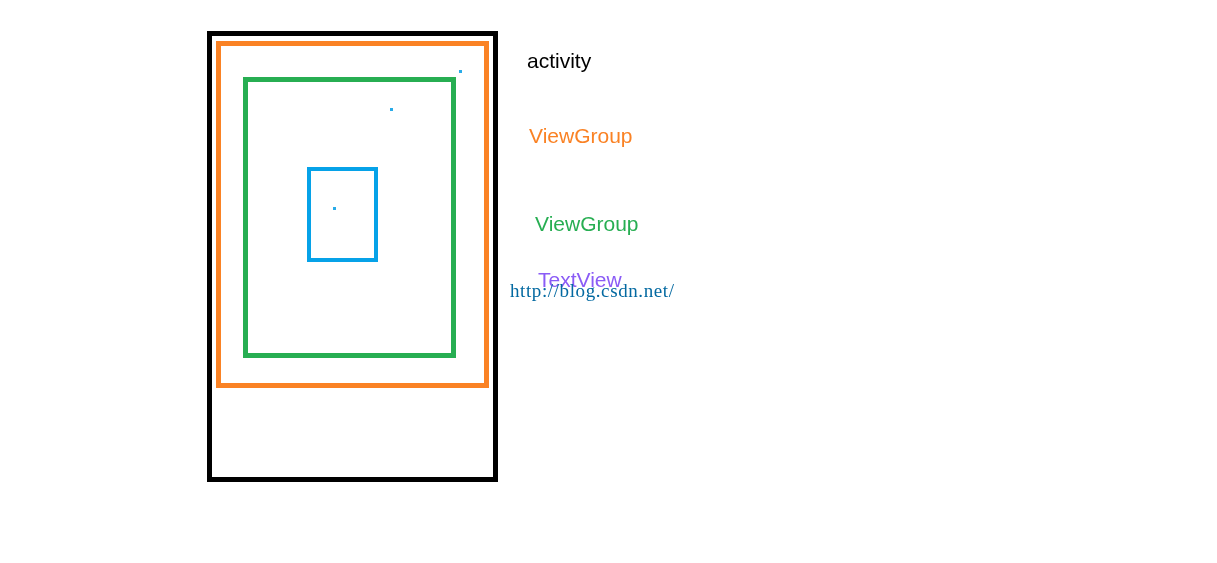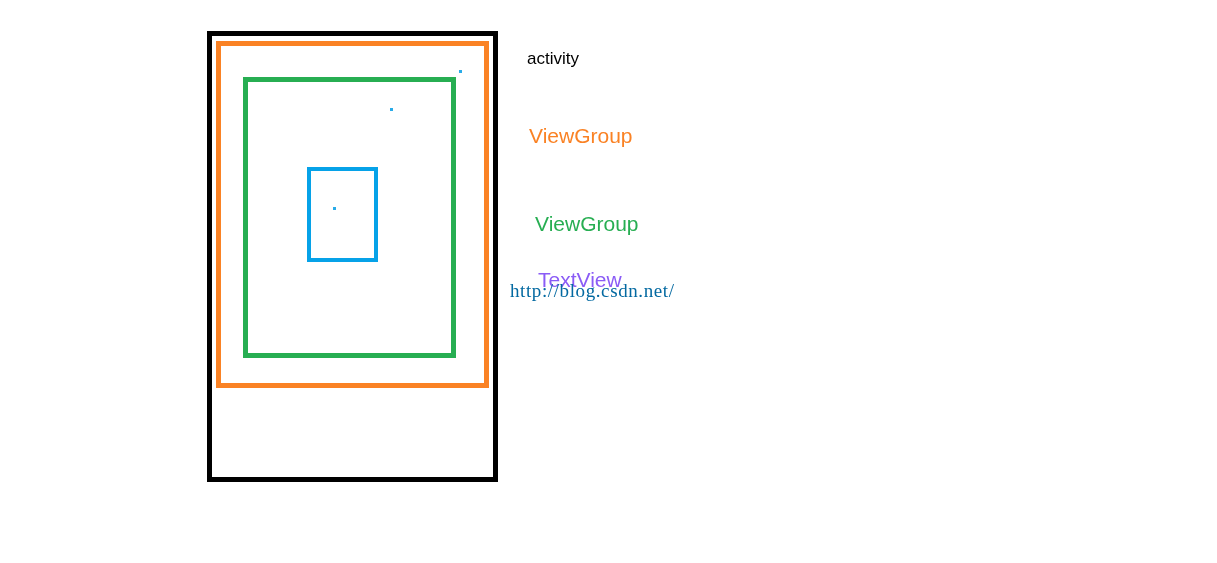--- a/index.html
+++ b/index.html
@@ -66,21 +66,21 @@
 
   
   .label {
     position: absolute;
     white-space: nowrap;
     line-height: 1;
   }
   #label-activity {
     left: 527px;
     top: 50px;
-    font-size: 17px;
+    font-size: 21px;
     color: #000000;
   }
   #label-viewgroup-outer {
     left: 529px;
     top: 125px;
     font-size: 21px;
     color: #FA8224;
   }
   #label-viewgroup-inner {
     left: 535px;

